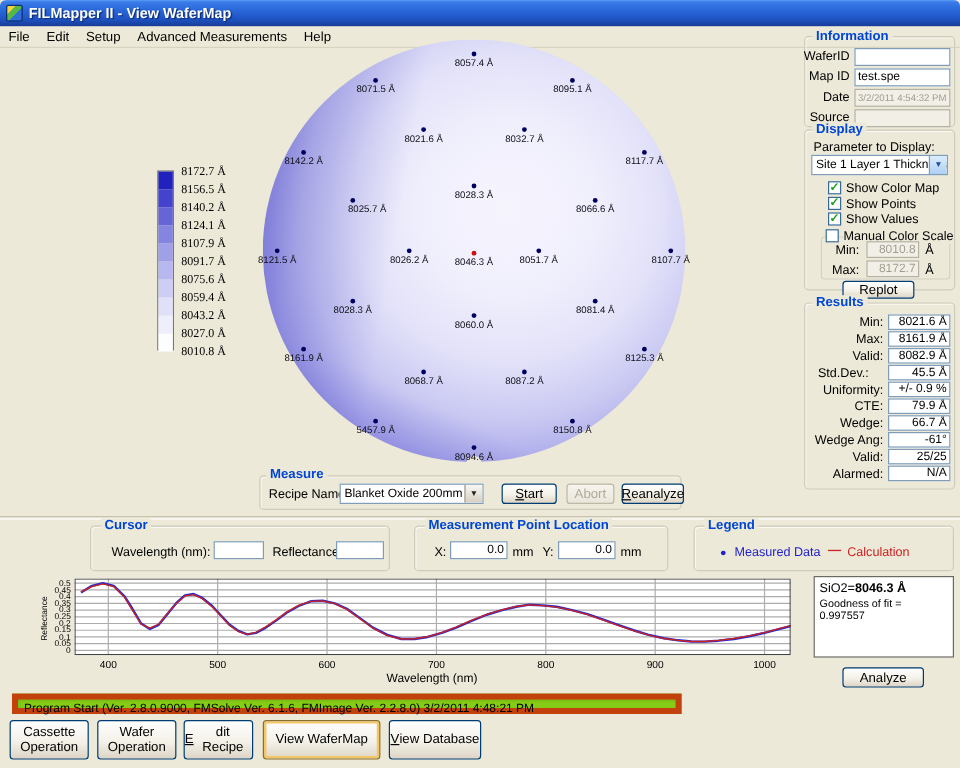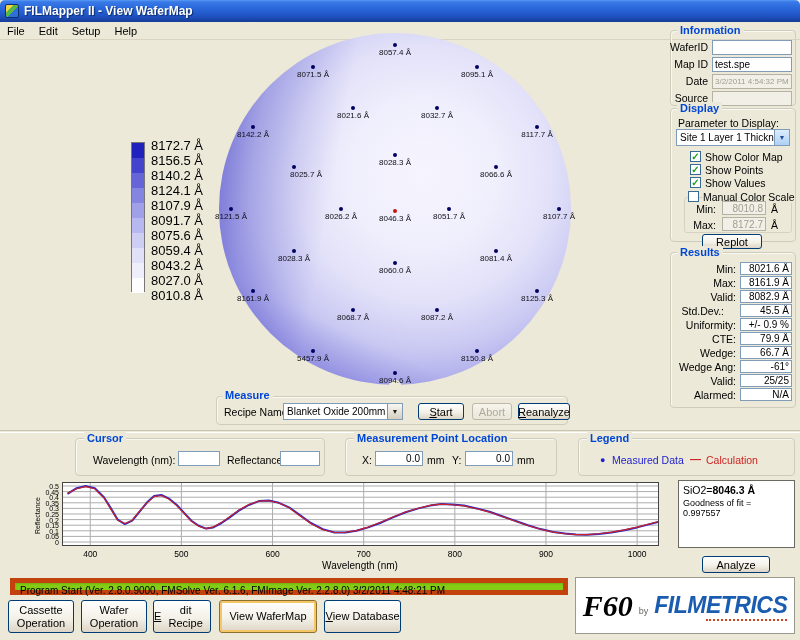--- a/index.html
+++ b/index.html
@@ -54,21 +54,21 @@
       radial-gradient(circle at 58% 40%, #f6f5fe 0%, #efeefc 26%, #e2e1f9 44%, #c9c8f2 60%, #a8a6e9 74%, #7f7cdb 86%, #5451c9 96%, #4542c0 100%);}
   #wafer .notch{position:absolute;left:50%;bottom:-4px;width:12px;height:9px;margin-left:-6px;
     background:#ece9d8;border-radius:50%;}
   .wpt{position:absolute;width:4px;height:4px;border-radius:50%;background:#000060;}
   .wpt.sel{background:#cc1111;}
   .wlabel{position:absolute;width:60px;text-align:center;font-size:8px;color:#101018;white-space:nowrap;}
   
   #colorbar{position:absolute;left:131px;top:138px;width:75px;height:170px;}
   #cb-stack{position:absolute;left:0;top:4px;width:14px;height:150px;border:1px solid #777;}
   .cb-seg{width:100%;height:15px;}
-  .cb-lab{position:absolute;left:20px;font-size:13px;white-space:nowrap;}
+  .cb-lab{position:absolute;left:20px;font-size:10px;white-space:nowrap;font-family:Liberation Serif, serif;}
   
   #chart-wrap{position:absolute;left:62px;top:482px;width:597px;height:64px;background:#fff;}
   .ylab-rot{position:absolute;left:34px;top:488px;width:12px;height:56px;font-size:7px;
     writing-mode:vertical-rl;transform:rotate(180deg);text-align:center;}
   .ytick{position:absolute;width:22px;text-align:right;font-size:7px;line-height:7px;}
   .xtick{position:absolute;width:24px;text-align:center;font-size:8.5px;}
   .xlab{position:absolute;left:300px;top:560px;width:120px;text-align:center;font-size:10px;}
   
   #fitbox{position:absolute;left:678px;top:480px;width:117px;height:68px;background:#fff;
     border:1px solid #6a6a60;font-size:10.5px;padding:3px 4px;}
@@ -94,20 +94,21 @@
 
   <div class="titlebar">
     <div class="app-icon"></div>
     <div class="title-text">FILMapper II - View WaferMap</div>
   </div>
 
   <div class="menubar" id="menubar">
       <div class="menu-item">File</div>
       <div class="menu-item">Edit</div>
       <div class="menu-item">Setup</div>
+      <div class="menu-item">Advanced Measurements</div>
       <div class="menu-item">Help</div>
     </div>
 
   <div id="colorbar">
     <div id="cb-stack">
         <div class="cb-seg" style="background: rgb(33, 33, 189);"></div>
         <div class="cb-seg" style="background: rgb(67, 67, 205);"></div>
         <div class="cb-seg" style="background: rgb(101, 101, 215);"></div>
         <div class="cb-seg" style="background: rgb(132, 132, 225);"></div>
         <div class="cb-seg" style="background: rgb(160, 160, 233);"></div>
@@ -345,19 +346,14 @@
   </div>
 
   <div id="btnrow">
       <div class="btn bigbtn" style="left: 8px; top: 600px; width: 66px; height: 33px;">Cassette Operation</div>
       <div class="btn bigbtn" style="left: 81px; top: 600px; width: 66px; height: 33px;">Wafer Operation</div>
       <div class="btn bigbtn" style="left: 153px; top: 600px; width: 58px; height: 33px;"><u>E</u>dit Recipe</div>
       <div class="btn bigbtn focus" style="left: 219px; top: 600px; width: 98px; height: 33px;">View WaferMap</div>
       <div class="btn bigbtn" style="left: 324px; top: 600px; width: 77px; height: 33px;"><u>V</u>iew Database</div>
     </div>
 
-  <div id="logo">
-    <span class="f60">F60</span>
-    <span class="byword">by</span>
-    <span class="brand"><span>FILM</span><span class="p2">ETRICS</span></span>
-  </div>
 
 </div>
 
 </body></html>

